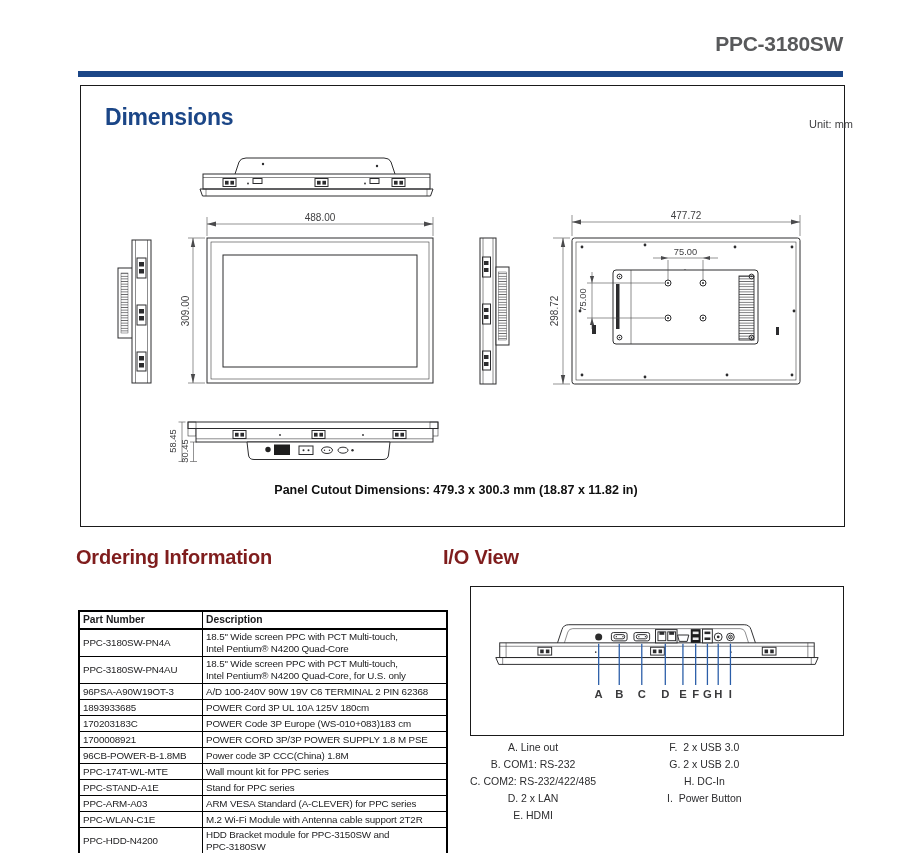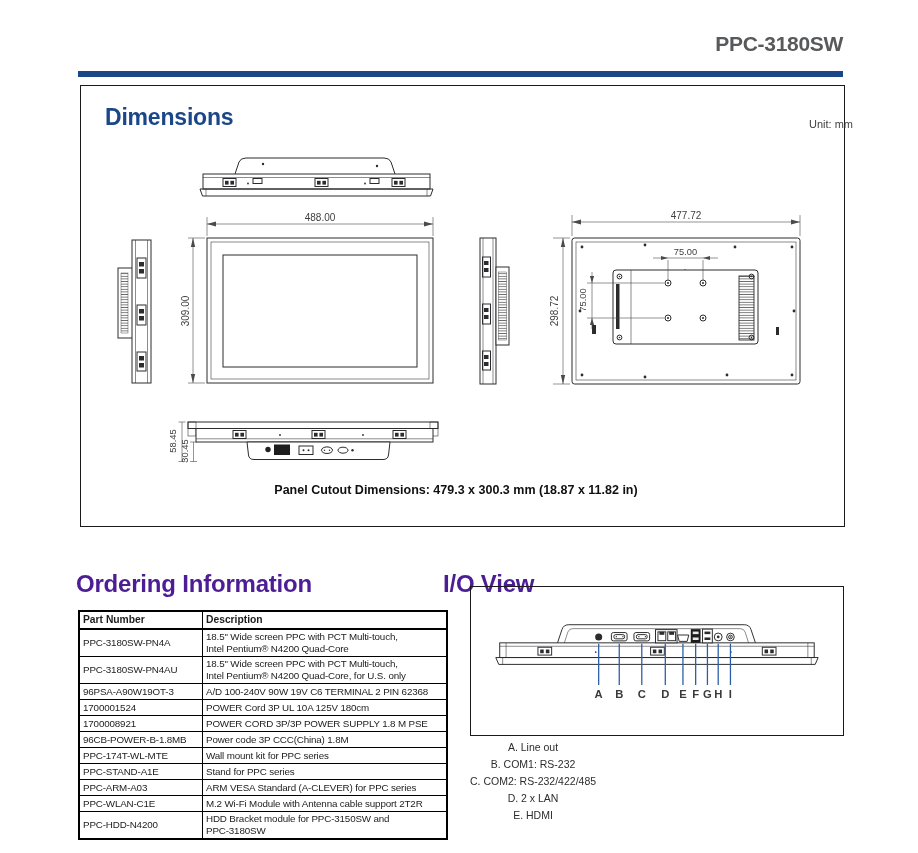--- a/index.html
+++ b/index.html
@@ -5,21 +5,21 @@
   html,body{margin:0;padding:0;background:#fff;}
   .page{position:relative;width:918px;height:853px;background:#fff;overflow:hidden;
         font-family:"Liberation Sans","DejaVu Sans",sans-serif;color:#1a1a1a;}
   .product-title{position:absolute;top:32px;left:0;width:843px;text-align:right;
         font-size:21px;font-weight:bold;color:#58595b;letter-spacing:-0.3px;}
   .blue-rule{position:absolute;left:78px;top:71px;width:765px;height:6px;background:#1b4687;}
   .dims-box{position:absolute;left:80px;top:85px;width:763px;height:440px;border:1.6px solid #1a1a1a;}
   .dims-heading{position:absolute;left:105px;top:104px;font-size:23px;font-weight:bold;color:#1b4687;letter-spacing:-0.2px;}
   .unit-label{position:absolute;left:783px;top:118px;font-size:11px;color:#414143;margin-left:26px;}
   .dims-svg{position:absolute;left:75px;top:145px;width:770px;height:382px;}
-  .sec-heading{position:absolute;font-size:24px;font-weight:bold;color:#4c1d95;letter-spacing:-0.2px;margin-top:24px;}
+  .sec-heading{position:absolute;font-size:20px;font-weight:bold;color:#7f1d1d;letter-spacing:-0.2px;}
   .ordering-heading{left:76px;top:546px;}
   .io-heading{left:443px;top:546px;}
   .order-table{position:absolute;left:78px;top:610px;width:370px;border-collapse:collapse;
         font-size:9.8px;letter-spacing:-0.15px;color:#1c1c1e;border:2px solid #000;}
   .order-table th,.order-table td{border:1px solid #000;padding:1px 3px;line-height:12px;vertical-align:middle;text-align:left;}
   .order-table th{font-size:10.3px;letter-spacing:0;border-bottom:2px solid #000;height:14px;}
   .order-table td{height:13px;}
   .col-part{width:116px;}
   td.desc{white-space:pre-line;}
   .io-box{position:absolute;left:470px;top:586px;width:372px;height:148px;border:1.6px solid #1a1a1a;}
@@ -260,22 +260,26 @@
       <tr>
           <td>PPC-3180SW-PN4AU</td>
           <td class="desc">18.5" Wide screen PPC with PCT Multi-touch,
 Intel Pentium® N4200 Quad-Core, for U.S. only</td>
         </tr>
       <tr>
           <td>96PSA-A90W19OT-3</td>
           <td class="desc">A/D 100-240V 90W 19V C6 TERMINAL 2 PIN 62368</td>
         </tr>
       <tr>
-          <td>1700001524</td>
+          <td>1893933685</td>
           <td class="desc">POWER Cord 3P UL 10A 125V 180cm</td>
+        </tr>
+      <tr>
+          <td>170203183C</td>
+          <td class="desc">POWER Code 3P Europe (WS-010+083)183 cm</td>
         </tr>
       <tr>
           <td>1700008921</td>
           <td class="desc">POWER CORD 3P/3P POWER SUPPLY 1.8 M PSE</td>
         </tr>
       <tr>
           <td>96CB-POWER-B-1.8MB</td>
           <td class="desc">Power code 3P CCC(China) 1.8M</td>
         </tr>
       <tr>
@@ -383,14 +387,20 @@
     </svg>
   </div>
 
   <div class="legend-col legend-left">
     <div class="legend-item">A. Line out</div>
     <div class="legend-item">B. COM1: RS-232</div>
     <div class="legend-item">C. COM2: RS-232/422/485</div>
     <div class="legend-item">D. 2 x LAN</div>
     <div class="legend-item">E. HDMI</div>
   </div>
+  <div class="legend-col legend-right">
+    <div class="legend-item">F.  2 x USB 3.0</div>
+    <div class="legend-item">G. 2 x USB 2.0</div>
+    <div class="legend-item">H. DC-In</div>
+    <div class="legend-item">I.  Power Button</div>
+  </div>
 
 </div>
 
 </body></html>

